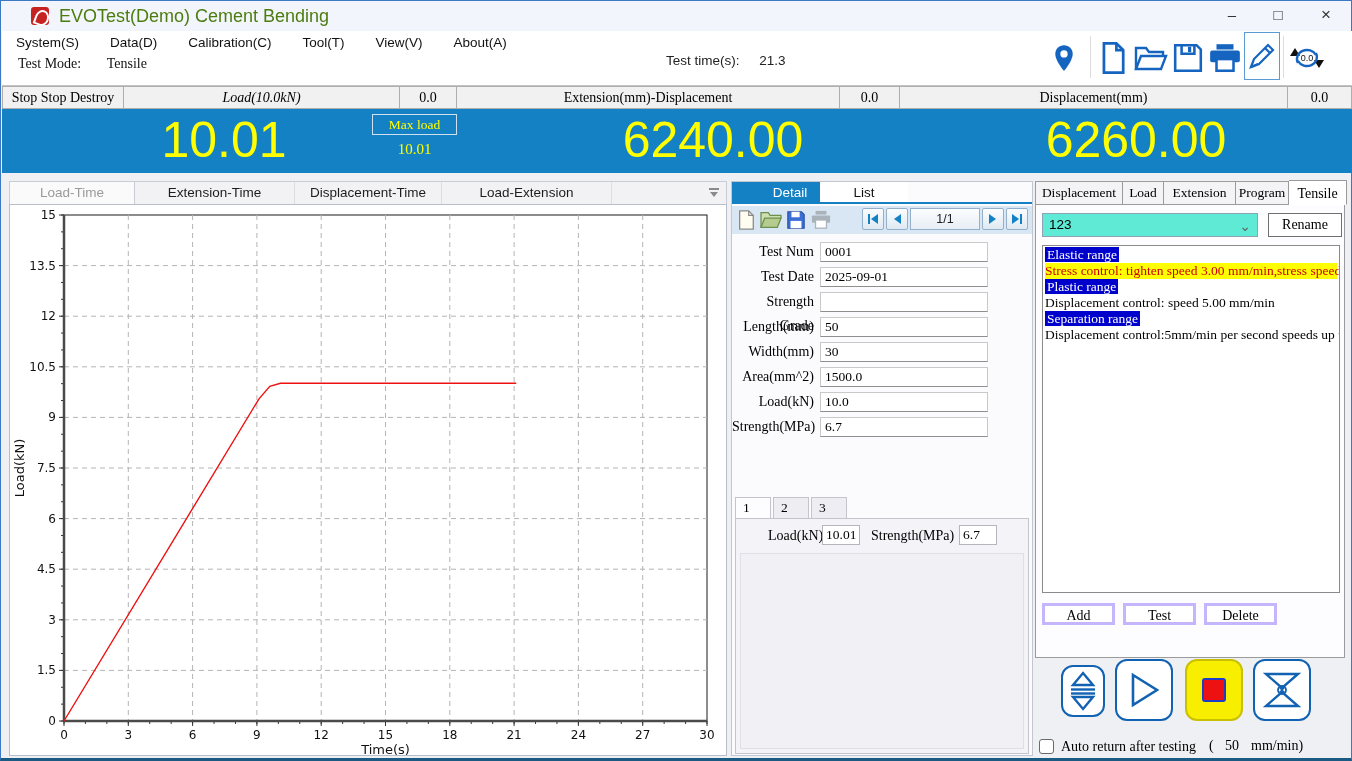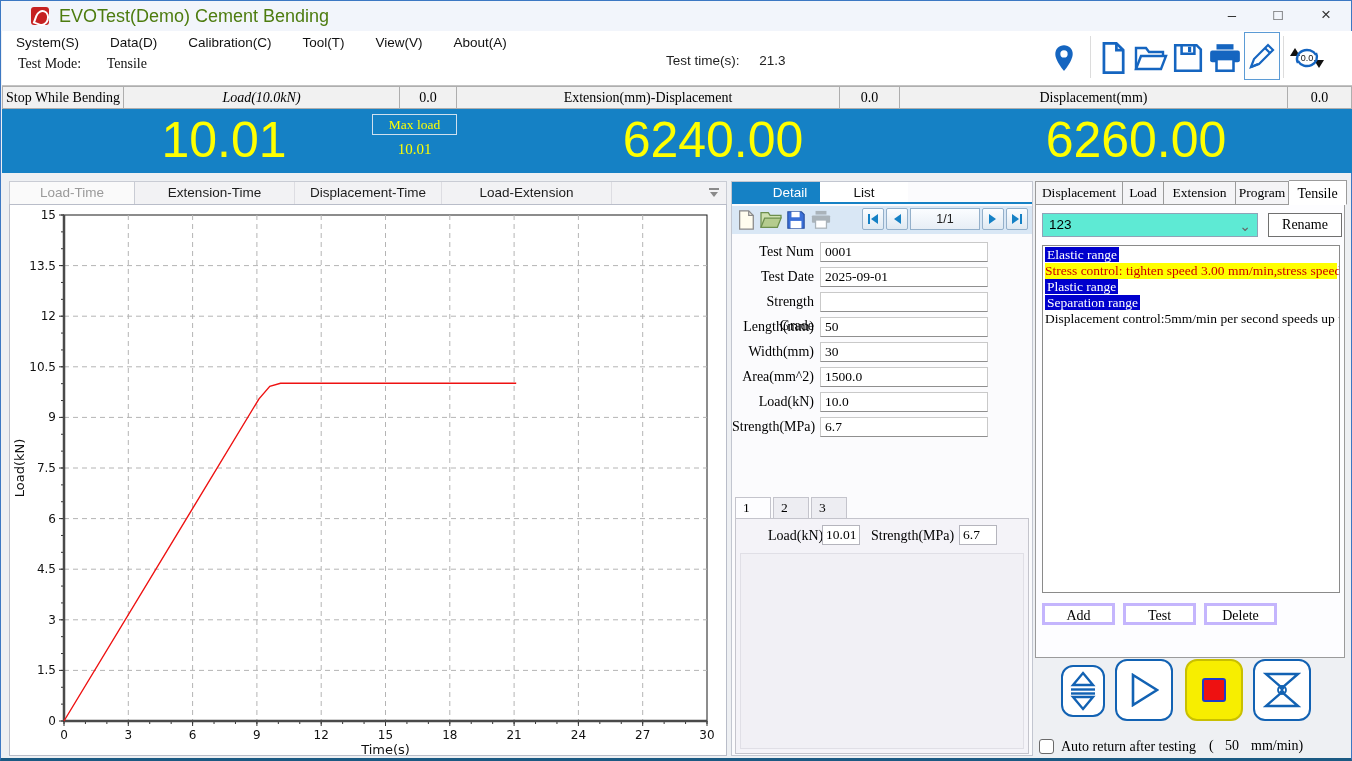--- a/index.html
+++ b/index.html
@@ -181,21 +181,21 @@
           <path d="M3 13L8 5l5 8z" fill="#111"></path>
           <path d="M27 17l5 8 5-8z" fill="#111"></path>
           <path d="M11 20a10 9 0 0 1 18-8" fill="none" stroke="#1565c0" stroke-width="2.4"></path>
           <path d="M29 10a10 9 0 0 1-18 8" fill="none" stroke="#1565c0" stroke-width="2.4"></path>
           <text x="20" y="18" text-anchor="middle" font-size="9" font-family="Liberation Sans" fill="#111">0.0</text>
         </svg>
     </div>
   </div>
 
   <div class="gaugebar">
-    <div class="gcell" style="width:122px;">Stop While Bending</div>
+    <div class="gcell" style="width:122px;">Stop Stop Destroy</div>
     <div class="gcell" style="width:276px;font-style:italic;">Load(10.0kN)</div>
     <div class="gcell" style="width:57px;">0.0</div>
     <div class="gcell" style="width:383px;">Extension(mm)-Displacement</div>
     <div class="gcell" style="width:60px;">0.0</div>
     <div class="gcell" style="width:388px;">Displacement(mm)</div>
     <div class="gcell" style="flex:1;">0.0</div>
   </div>
 
   <div class="banner">
     <div class="bignum" style="left:60px;">10.01</div>
@@ -464,20 +464,21 @@
       <div class="combo">
         <span>123</span>
         <span class="chev">⌄</span>
       </div>
       <div class="rename-btn">Rename</div>
 
       <div class="listbox">
         <div class="li"><span class="chip">Elastic range</span></div>
         <div class="li yellow">Stress control: tighten speed 3.00 mm/min,stress speed 10....</div>
         <div class="li"><span class="chip">Plastic range</span></div>
+        <div class="li">Displacement control: speed 5.00 mm/min</div>
         <div class="li"><span class="chip">Separation range</span></div>
         <div class="li">Displacement control:5mm/min per second speeds up to 3...</div>
       </div>
 
       <div class="pbtns">
         <div class="pbtn" style="left:6px;">Add</div>
         <div class="pbtn" style="left:87px;">Test</div>
         <div class="pbtn" style="left:168px;">Delete</div>
       </div>
     </div>

